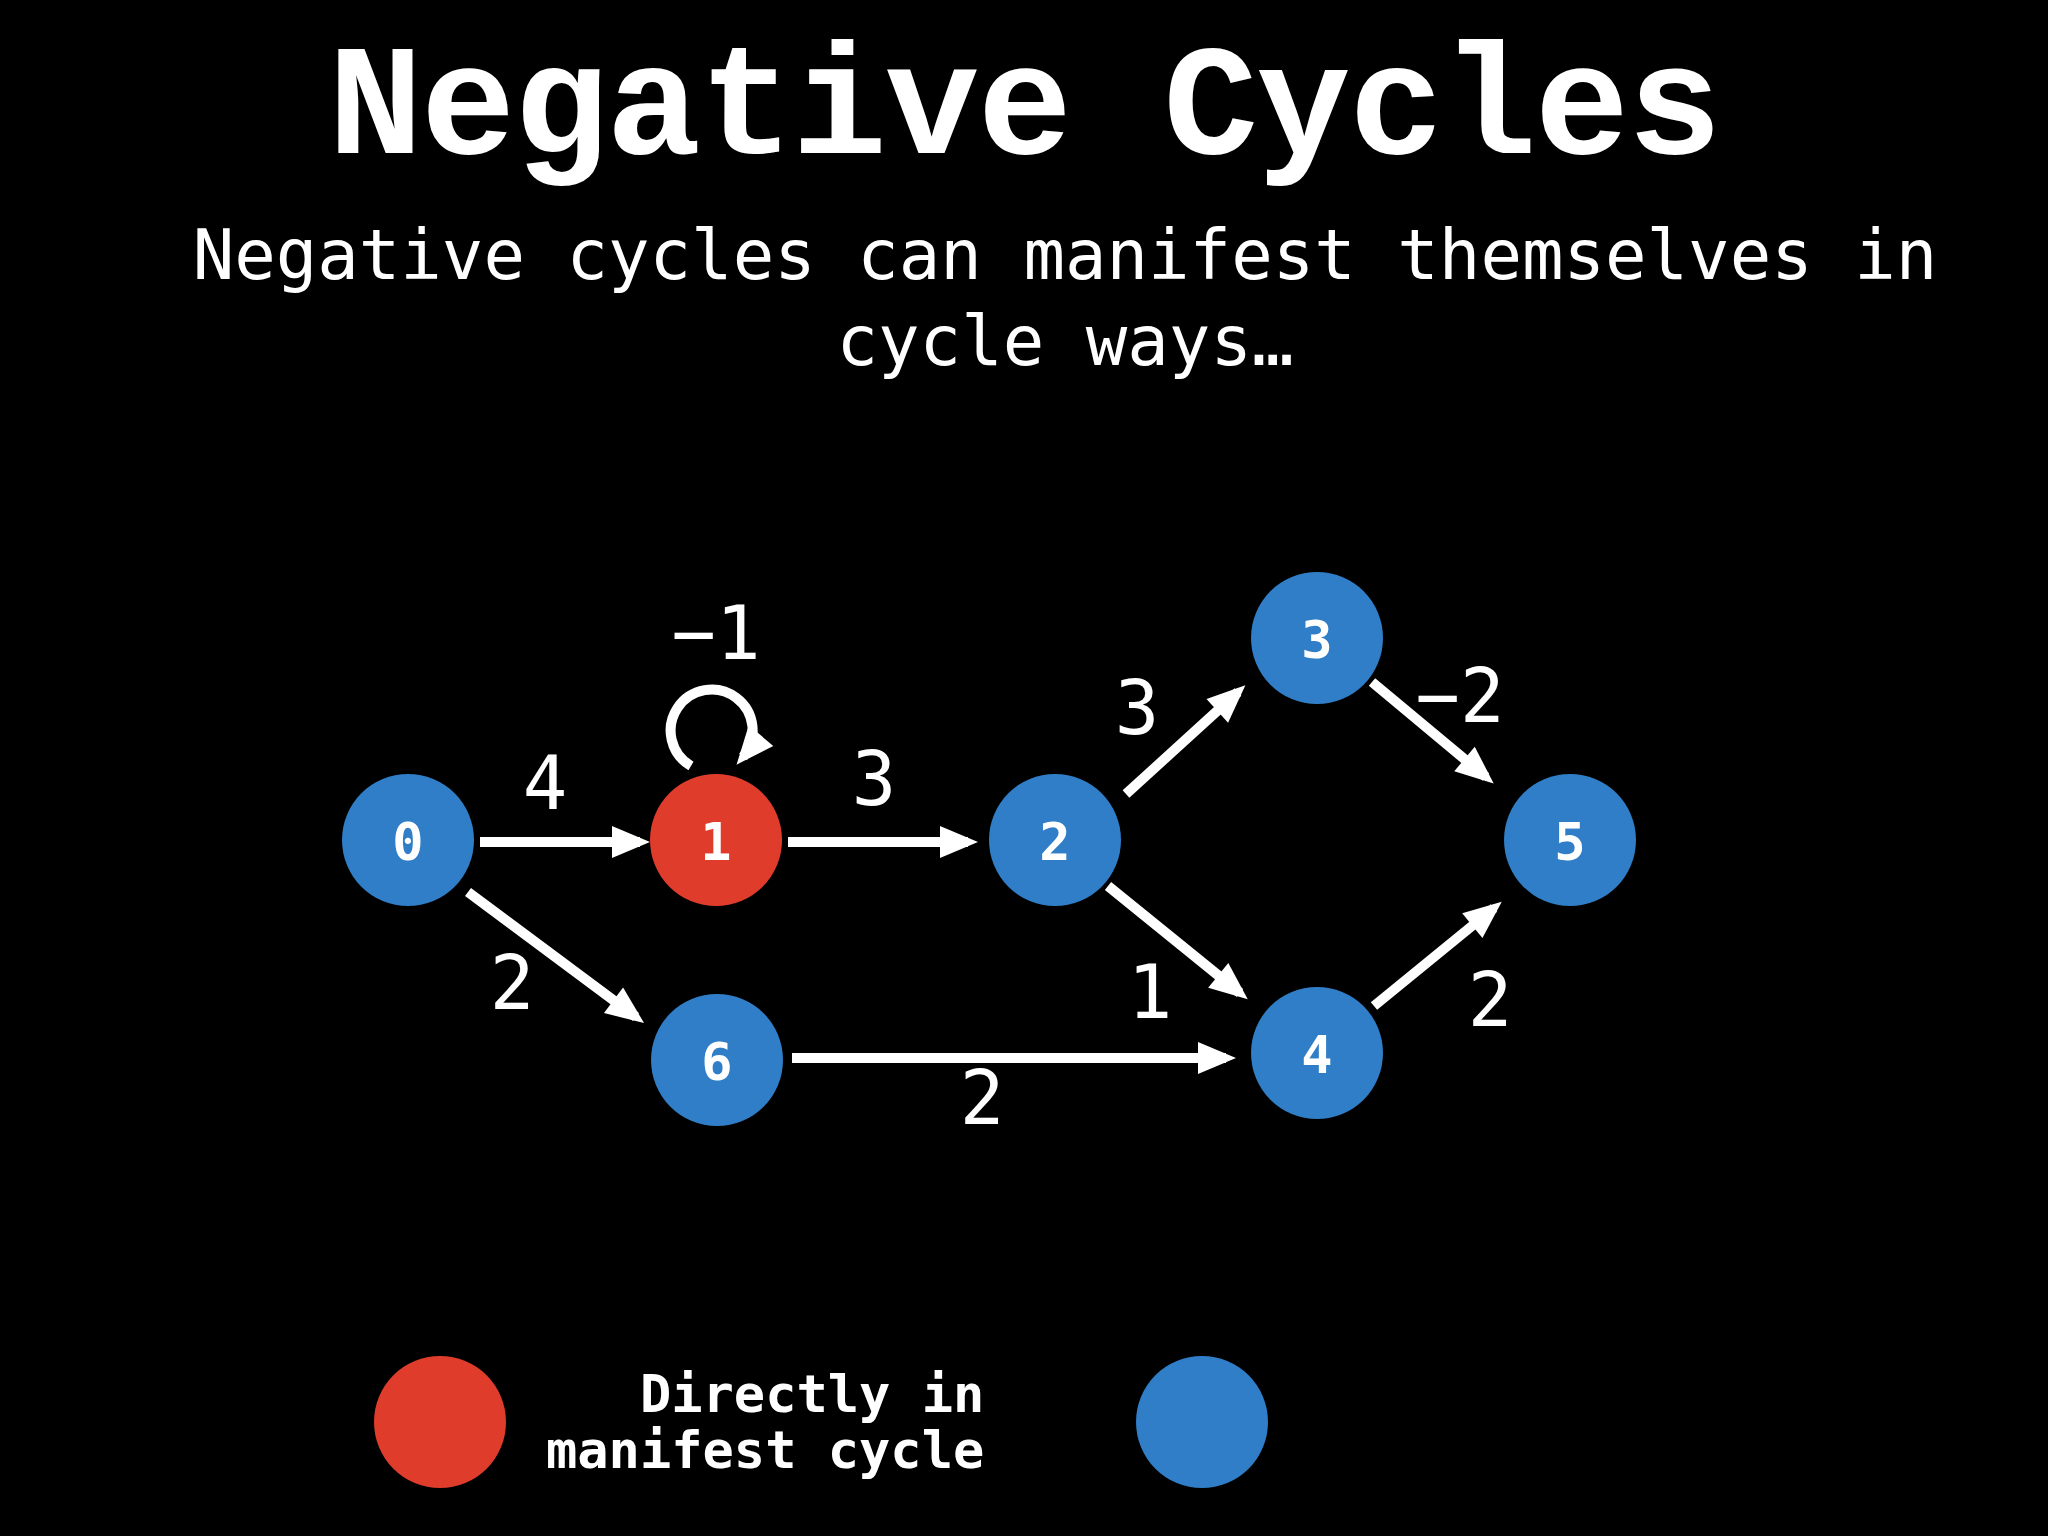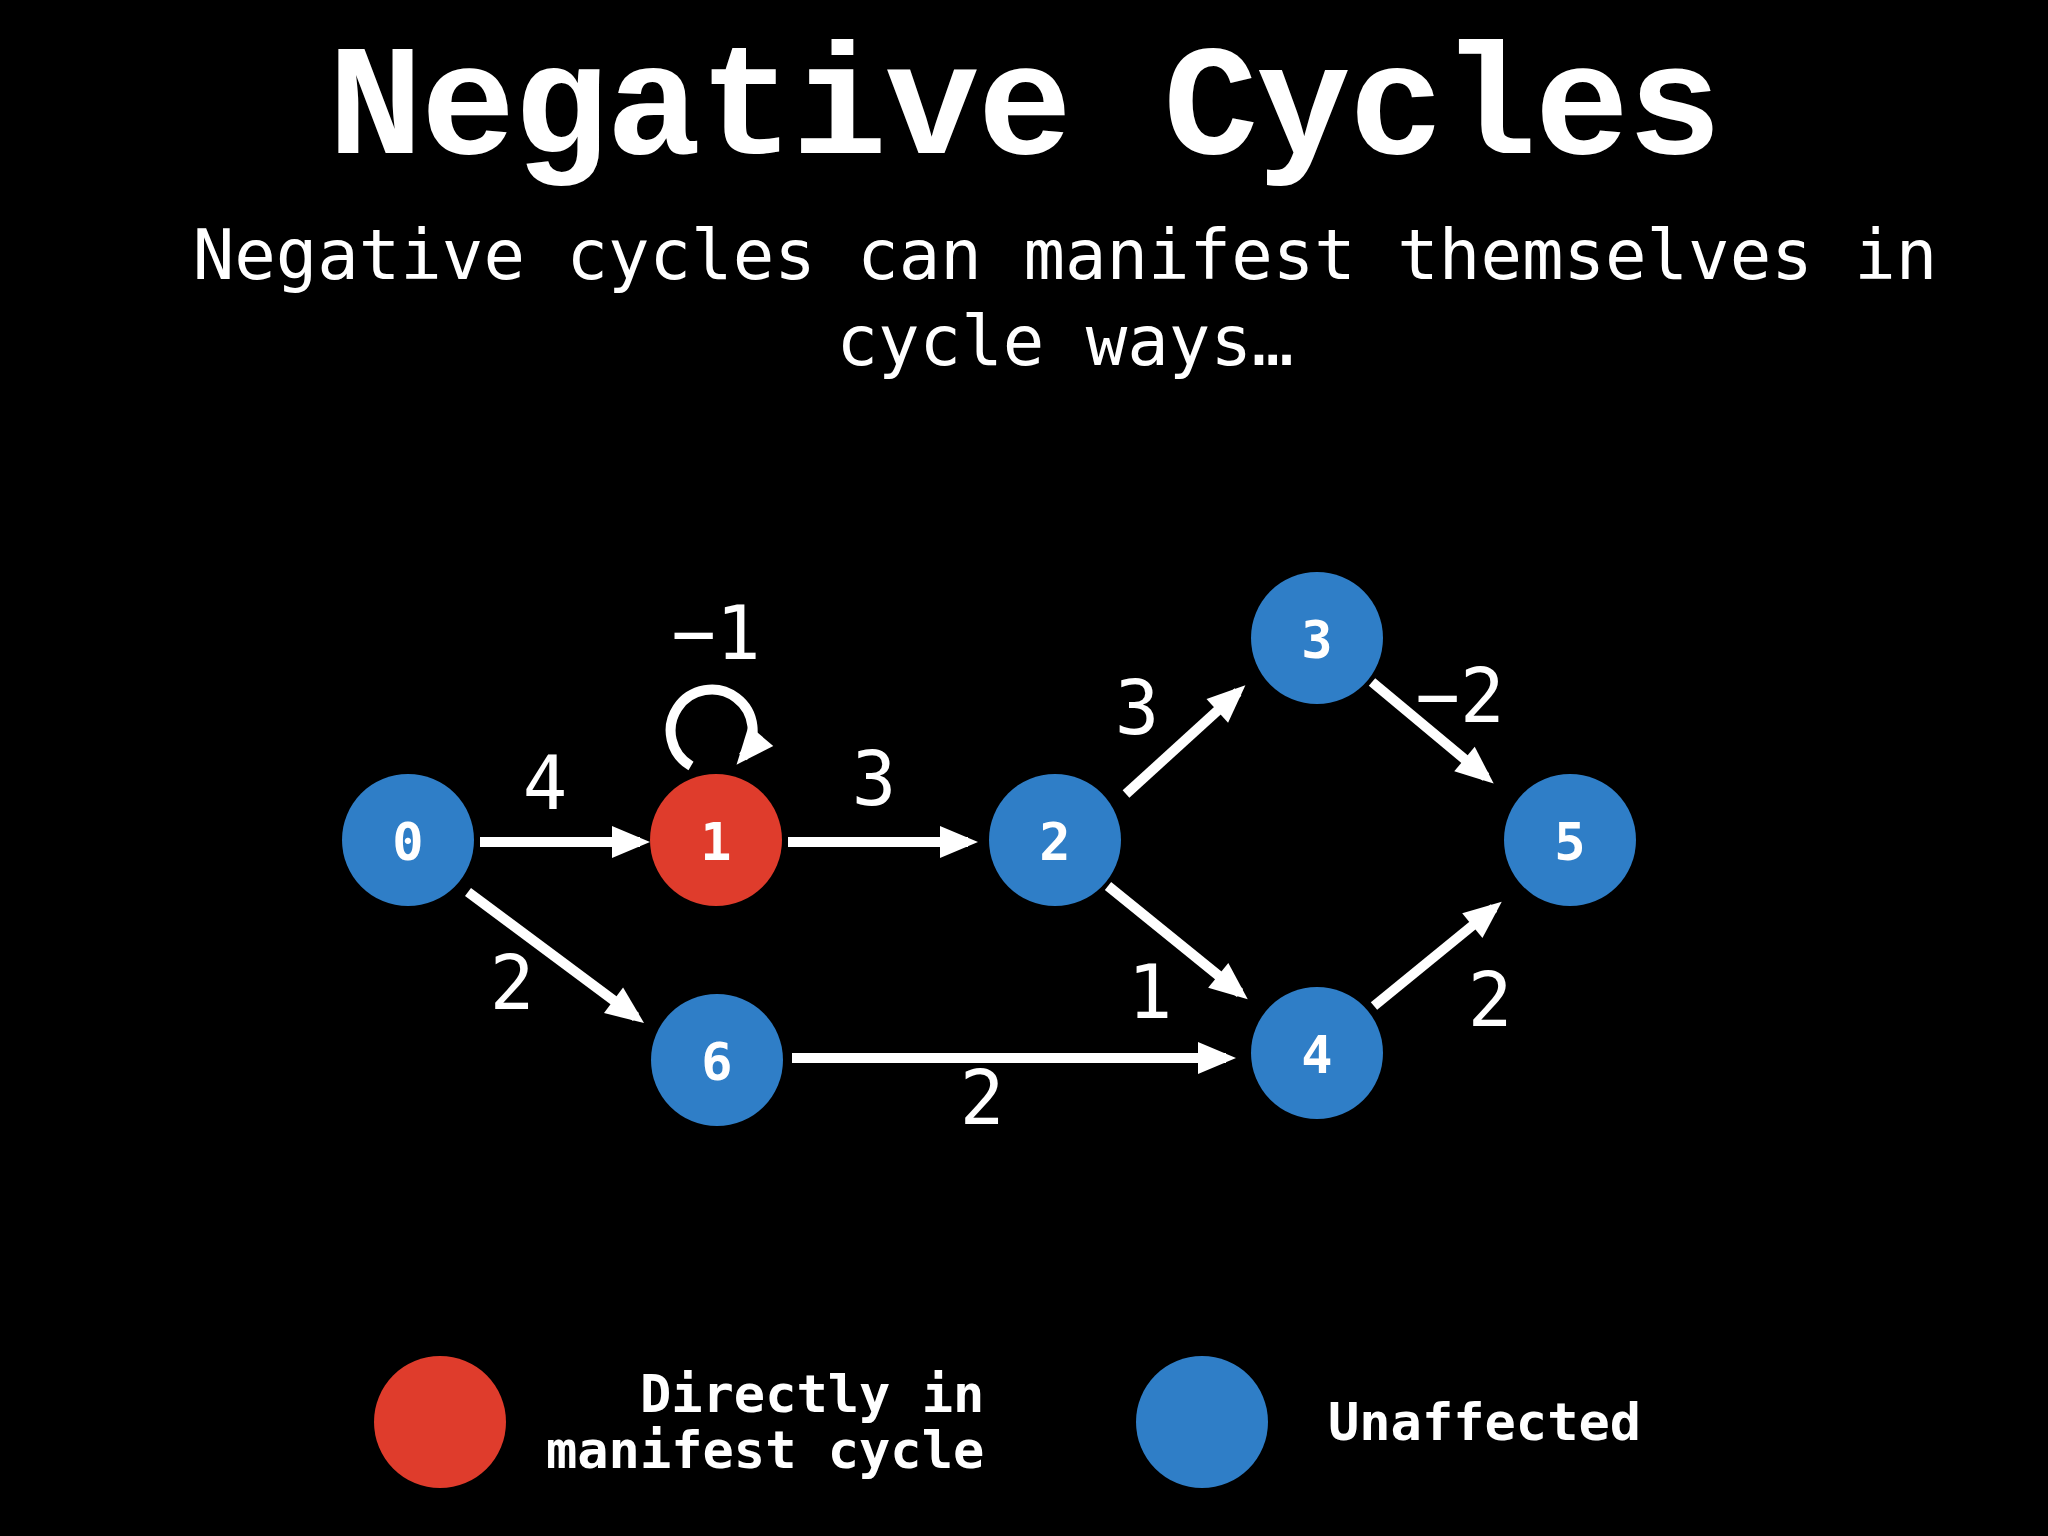--- a/index.html
+++ b/index.html
@@ -128,17 +128,16 @@
     <div class="swatch red"></div>
     <div class="legend-text">
       <span>Directly in</span>
       <span>manifest cycle</span>
     </div>
   </div>
 
   <div class="legend-item" id="legend-item-blue">
     <div class="swatch blue"></div>
     <div class="legend-text">
-      <span>Unaffected</span>
     </div>
   </div>
 
 </div>
 
 </body></html>

